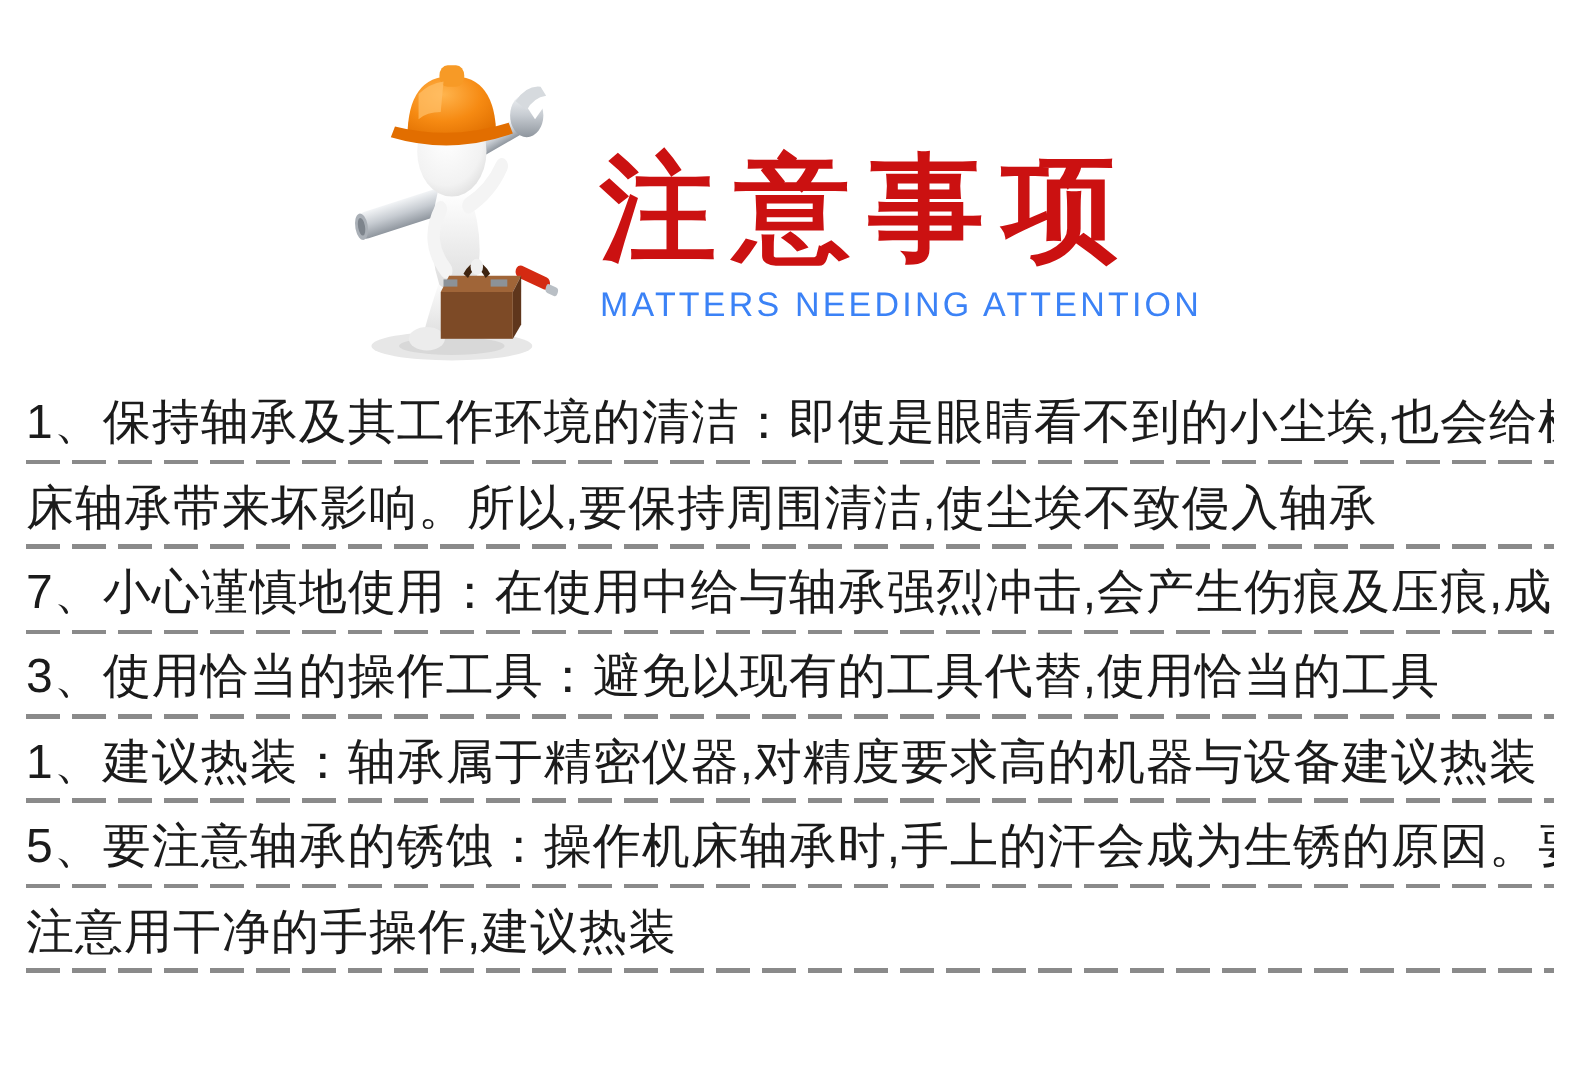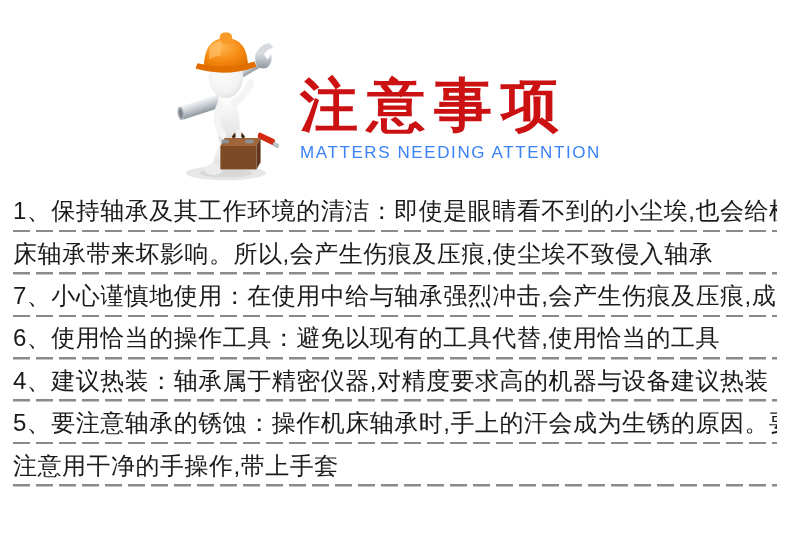--- a/index.html
+++ b/index.html
@@ -151,21 +151,21 @@
     </div>
 
     <div class="title-block">
       <div class="title">注意事项</div>
       <div class="subtitle">MATTERS NEEDING ATTENTION</div>
     </div>
   </div>
 
   <div class="notes">
     <div class="note-line">1、保持轴承及其工作环境的清洁：即使是眼睛看不到的小尘埃,也会给机</div>
-    <div class="note-line">床轴承带来坏影响。所以,会产生伤痕及压痕,使尘埃不致侵入轴承</div>
+    <div class="note-line">床轴承带来坏影响。所以,要保持周围清洁,使尘埃不致侵入轴承</div>
     <div class="note-line">7、小心谨慎地使用：在使用中给与轴承强烈冲击,会产生伤痕及压痕,成</div>
-    <div class="note-line">6、使用恰当的操作工具：避免以现有的工具代替,使用恰当的工具</div>
-    <div class="note-line">4、建议热装：轴承属于精密仪器,对精度要求高的机器与设备建议热装</div>
+    <div class="note-line">3、使用恰当的操作工具：避免以现有的工具代替,使用恰当的工具</div>
+    <div class="note-line">1、建议热装：轴承属于精密仪器,对精度要求高的机器与设备建议热装</div>
     <div class="note-line">5、要注意轴承的锈蚀：操作机床轴承时,手上的汗会成为生锈的原因。要</div>
-    <div class="note-line">注意用干净的手操作,带上手套</div>
+    <div class="note-line">注意用干净的手操作,建议热装</div>
   </div>
 
 </div>
 
 </body></html>

